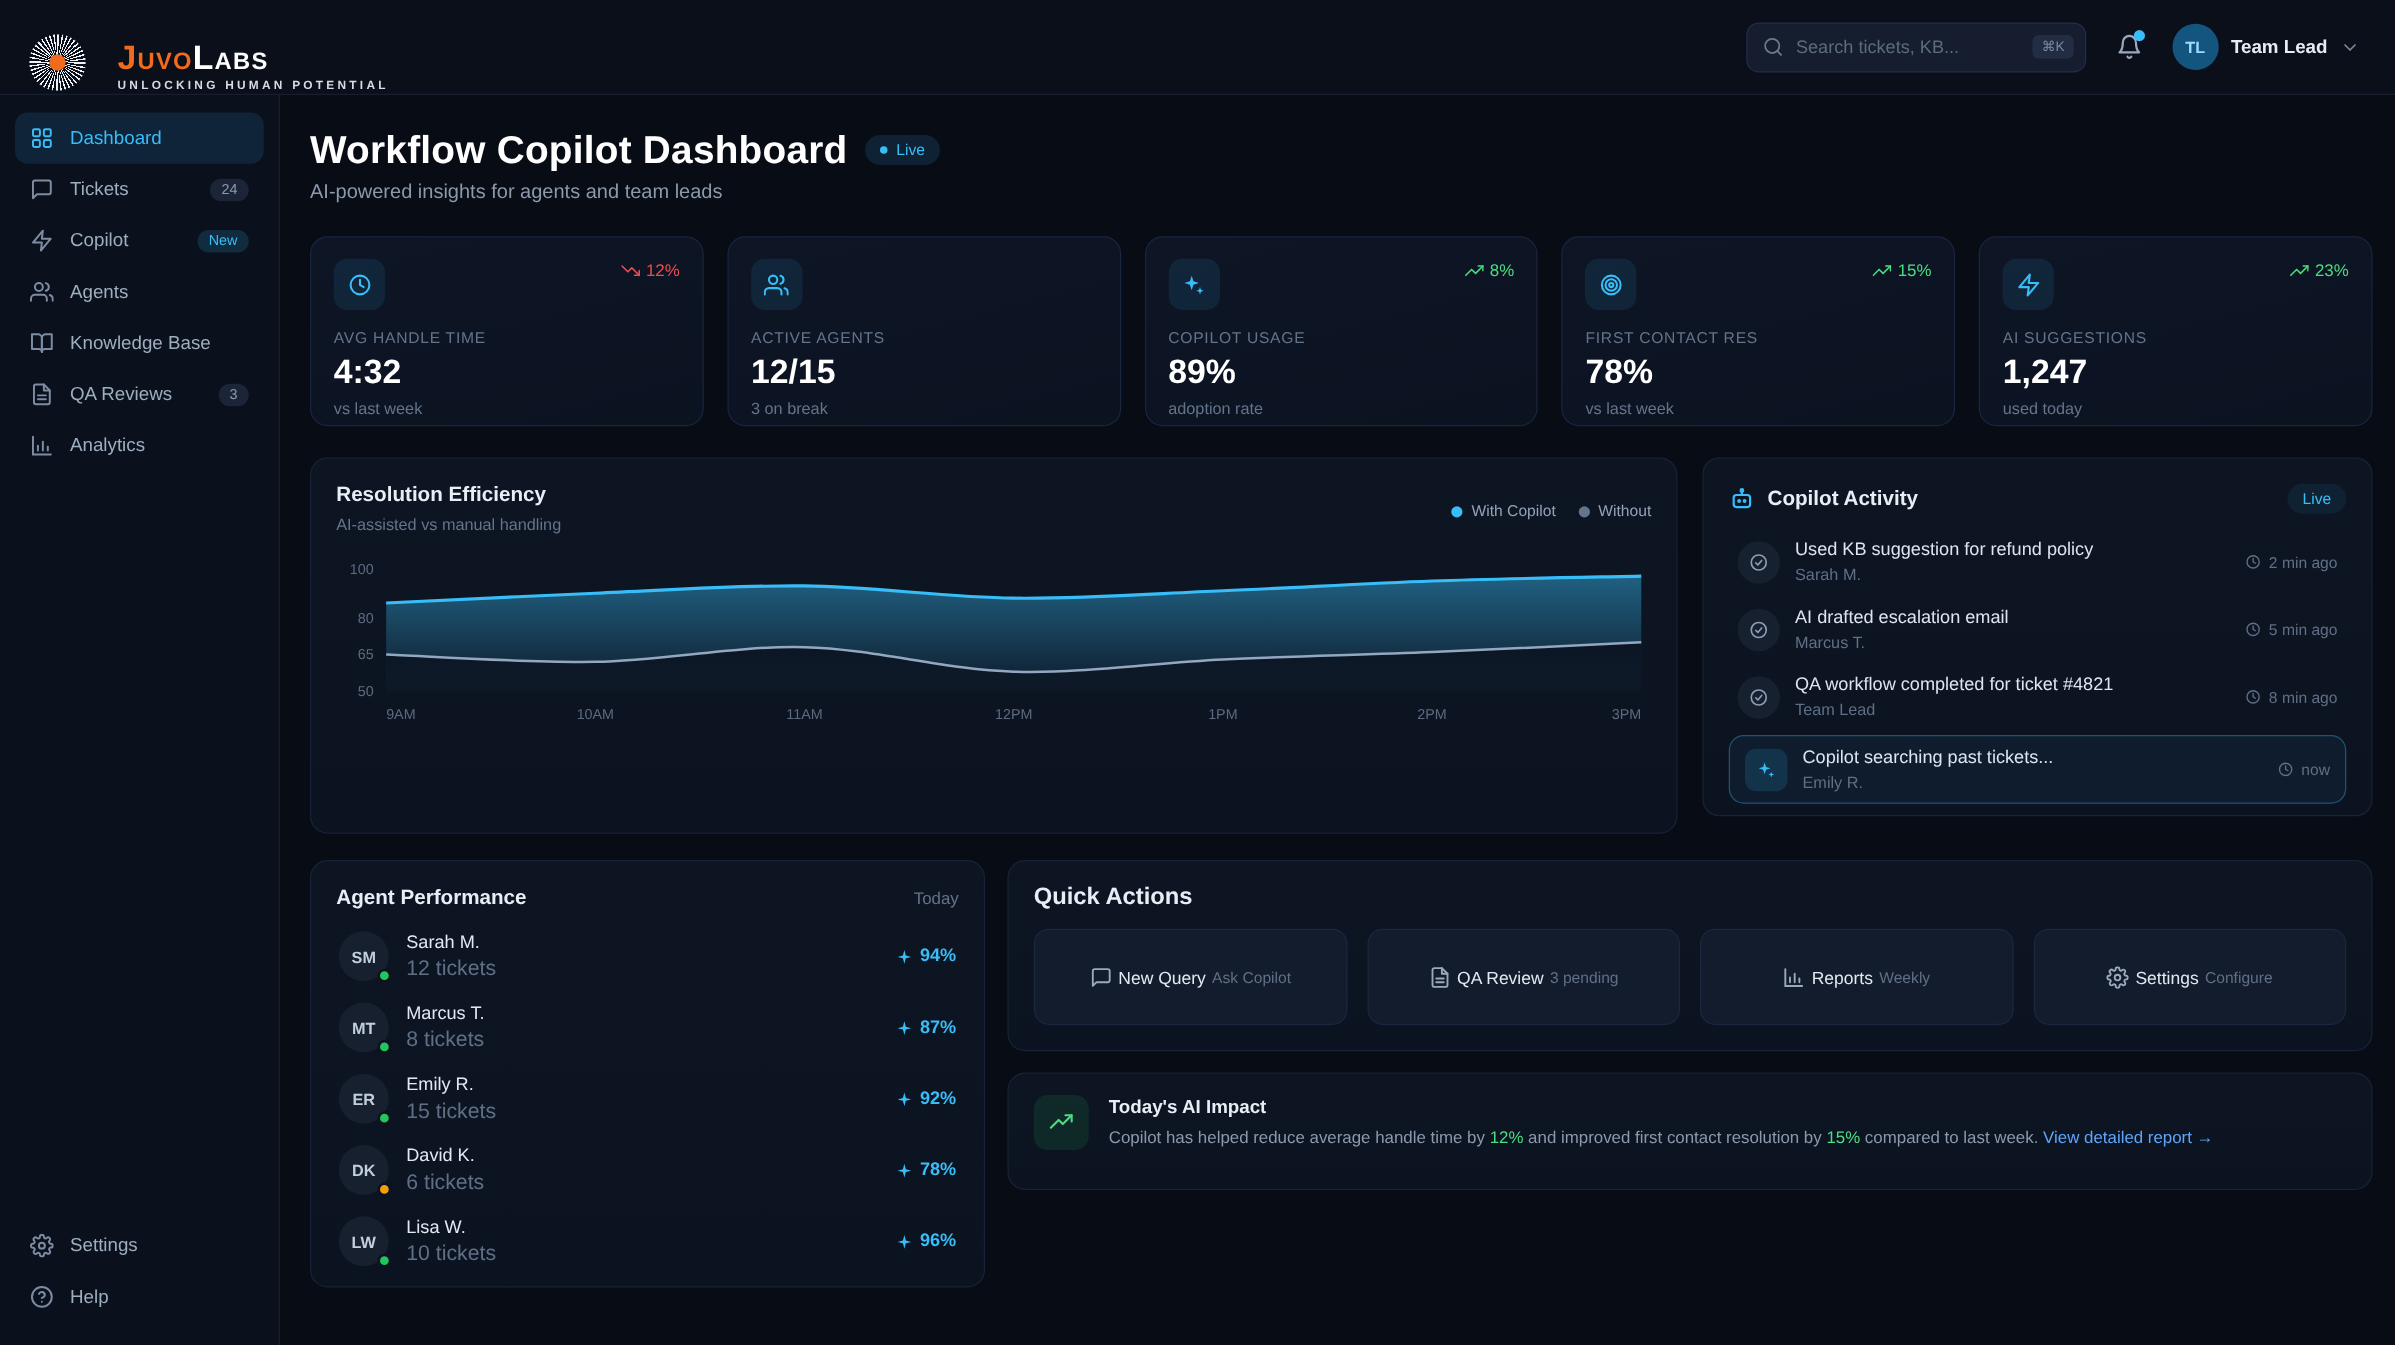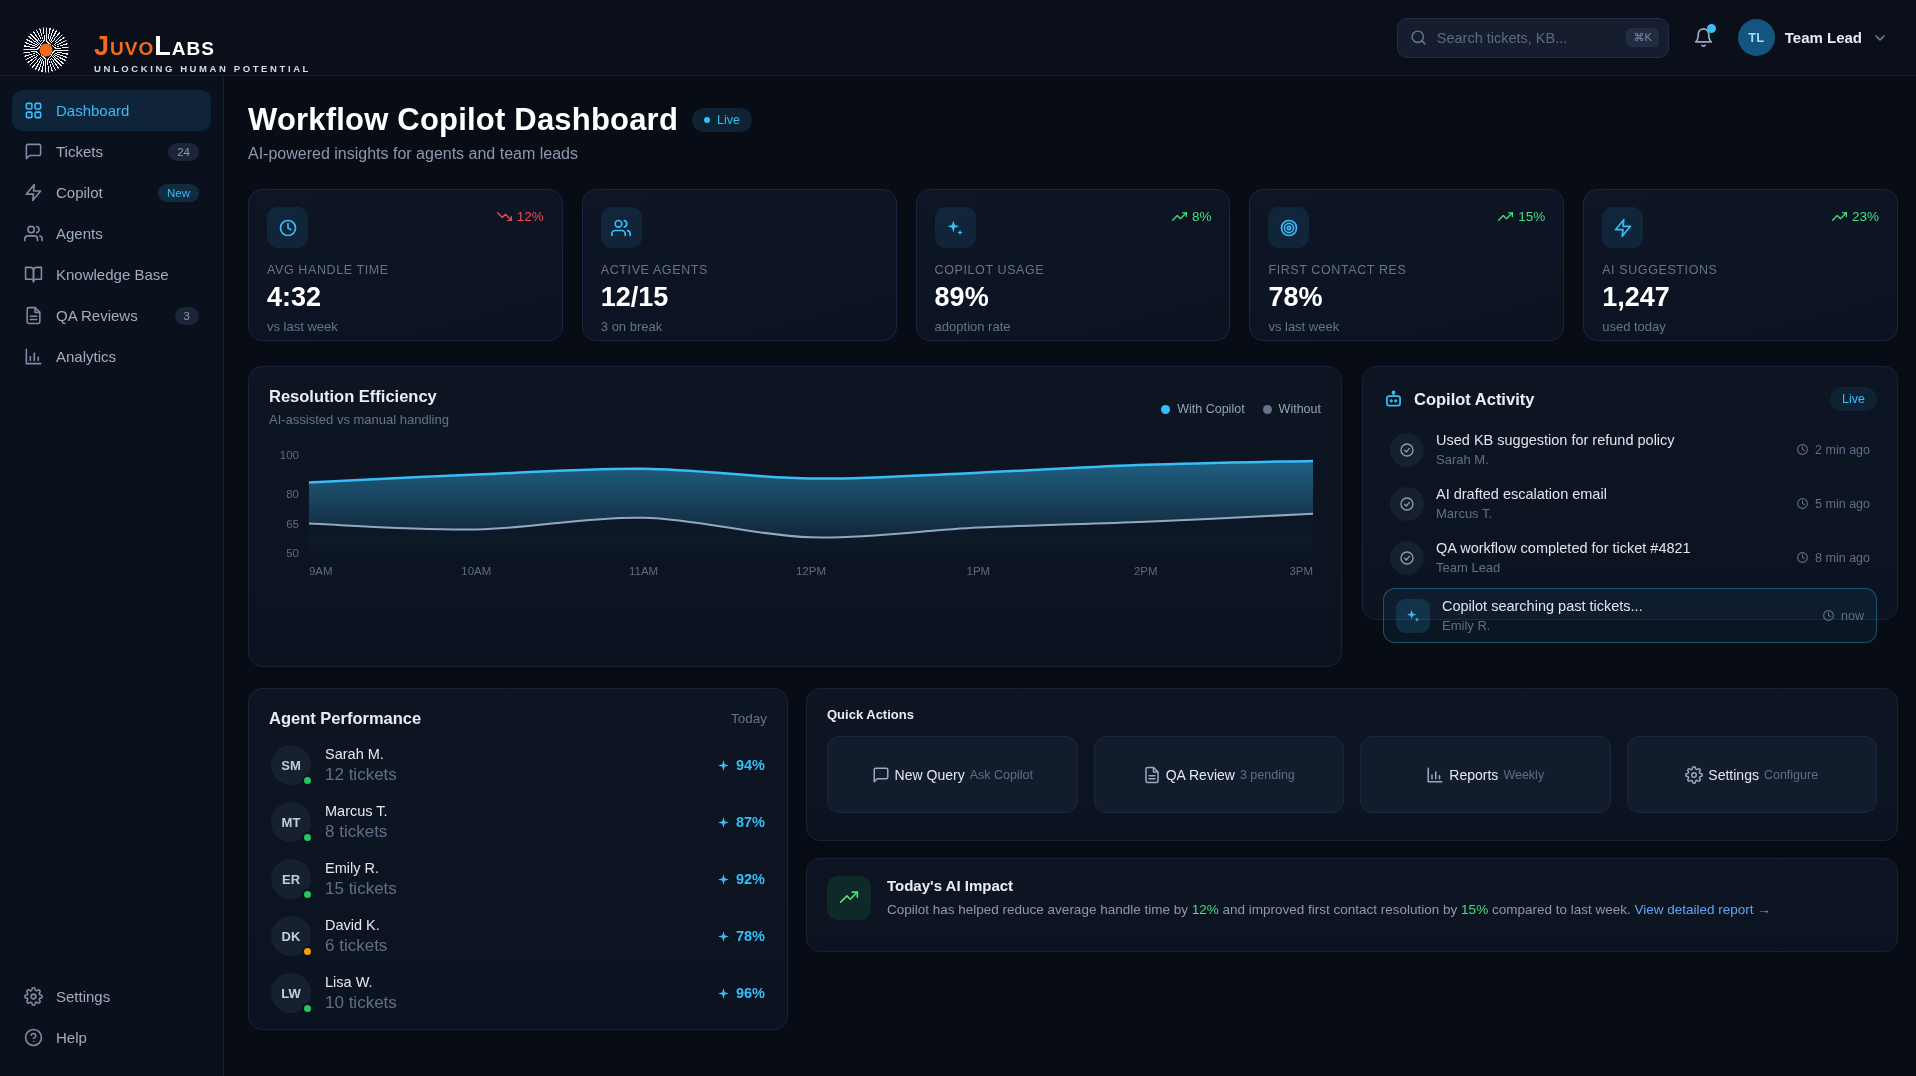--- a/index.html
+++ b/index.html
@@ -93,21 +93,21 @@
   .panel-sub { font-size:13px; color:#64748b; margin-top:6px; }
 
   .mid-row { display:grid; grid-template-columns:1fr 536px; gap:20px; margin-top:25px; }
   .chart-panel { height:301px; }
   .chart-head { display:flex; justify-content:space-between; }
   .legend { display:flex; gap:18px; font-size:12.5px; color:#94a3b8; padding-top:4px; }
   .legend-item { display:flex; align-items:center; gap:7px; }
   .legend-dot { width:9px; height:9px; border-radius:50%; }
   .chart-svg { margin-top:22px; width:100%; height:132px; }
 
-  .activity-panel { height:254px; }
+  .activity-panel { height:287px;border-radius:13px; }
   .activity-head { display:flex; align-items:center; gap:10px; }
   .activity-head .nico { color:#38bdf8; display:flex; }
   .activity-head .live-pill { margin-left:auto; }
   .activity-list { margin-top:15px; display:flex; flex-direction:column; gap:7px; }
   .act-item { display:flex; align-items:center; gap:12px; padding:5px 6px; border:1px solid transparent; border-radius:12px; cursor:pointer; }
   .act-item.hl { border-color:rgba(56,189,248,0.35); background:rgba(56,189,248,0.06); padding:9px 12px; }
   .act-icon { width:34px; height:34px; flex:none; border-radius:50%; background:#16202f; color:#8b9cb3; display:flex; align-items:center; justify-content:center; }
   .act-icon.hl { border-radius:9px; background:rgba(56,189,248,0.15); color:#38bdf8; }
   .act-title { font-size:14.5px; color:#dde5f0; }
   .act-user { font-size:13px; color:#5f6f86; margin-top:4px; }
@@ -645,21 +645,21 @@
                   </svg>
                 </span>
                 <span>96%</span>
               </span>
           </div>
         </div>
       </div>
 
       <div class="right-col">
         <div class="panel qa-panel">
-          <div class="panel-title" style="font-size:13px">Quick Actions</div>
+          <div class="panel-title" style="font-size:19px">Quick Actions</div>
           <div class="qa-grid">
             <div class="qa-tile">
               <span class="nico">
                   <svg width="18" height="18" viewBox="0 0 24 24" fill="none" stroke="currentColor" stroke-width="2" stroke-linejoin="round">
                     <path d="M21 15a2 2 0 0 1-2 2H7l-4 4V5a2 2 0 0 1 2-2h14a2 2 0 0 1 2 2z"></path>
                   </svg>
                 </span>
               <span class="qa-label">New Query</span>
               <span class="qa-sub">Ask Copilot</span>
             </div>

